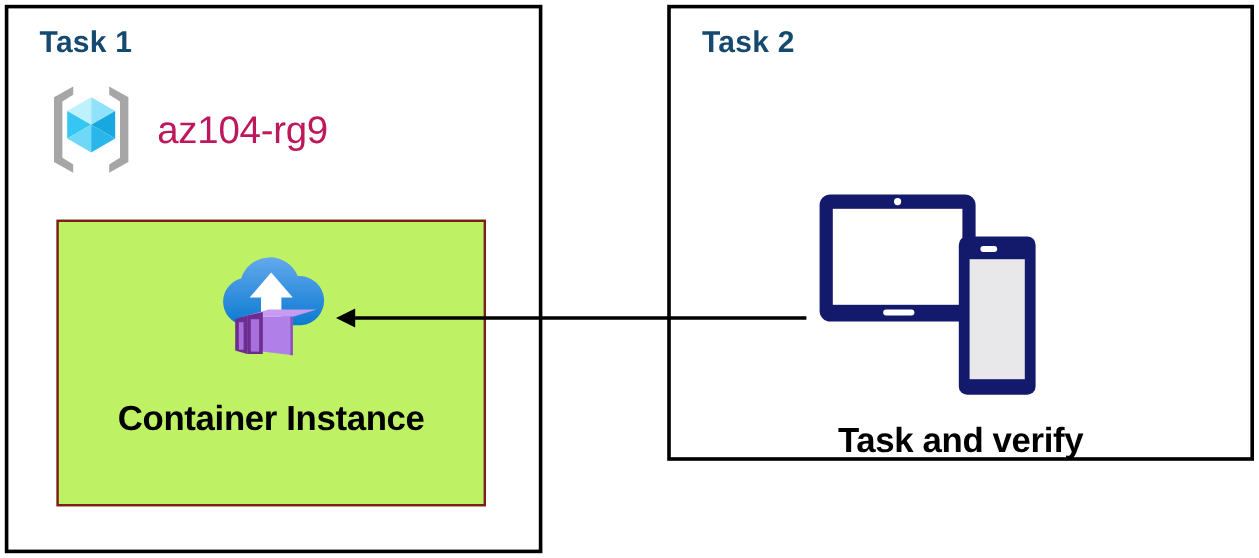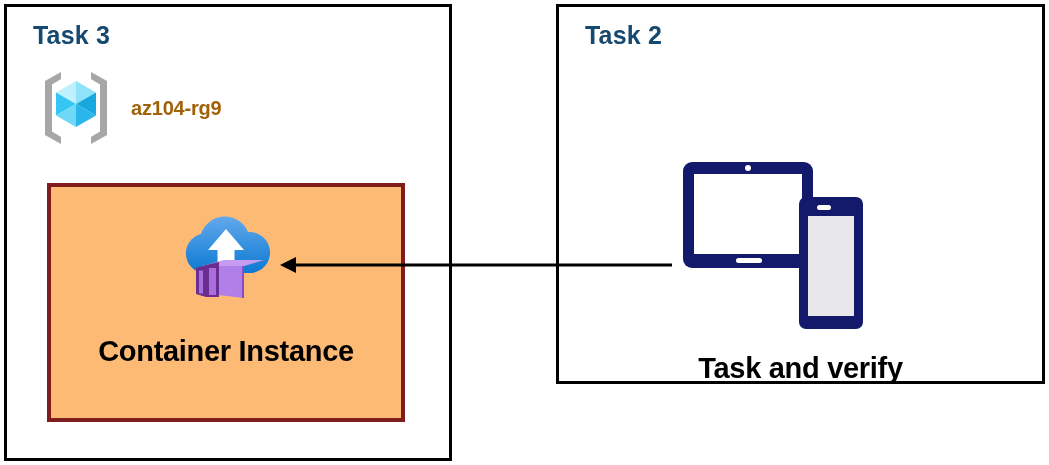--- a/index.html
+++ b/index.html
@@ -57,37 +57,37 @@
     display: flex;
     align-items: center;
     gap: 14px;
   }
   #rg-icon {
     width: 82px;
     height: 82px;
     display: block;
   }
   #rg-label {
-    font-size: 20px;
-    font-weight: bold;
-    color: #a16207;
+    font-size: 32px;
+    font-weight: normal;
+    color: #be185d;
     white-space: nowrap;
     letter-spacing: -0.2px;
   }
 
   
   #container-card {
     position: absolute;
     box-sizing: border-box;
     left: 40px;
     top: 176px;
     width: 358px;
     height: 239px;
-    background: #fdba74;
-    border: 4px solid #7f1d1d;
+    background: #bef264;
+    border: 2px solid #7f1d1d;
   }
   #ci-icon {
     position: absolute;
     left: 50%;
     top: 22px;
     transform: translateX(-50%);
     width: 104px;
     height: 96px;
     display: block;
   }
@@ -135,21 +135,21 @@
   }
 </style>
 </head>
 <body>
 
 <div id="diagram">
 
   
   <div id="panel-task1" class="task-panel">
 
-    <div class="task-title">Task 3</div>
+    <div class="task-title">Task 1</div>
 
     <div id="rg-row">
       <span id="rg-icon-wrap">
         <svg id="rg-icon" viewBox="0 0 82 82" xmlns="http://www.w3.org/2000/svg">
 
           <path d="M26 5 L10 14 L10 68 L26 77 L26 70 L17 64.5 L17 17.5 L26 12 Z" fill="#a6a6a6"></path>
 
           <path d="M56 5 L72 14 L72 68 L56 77 L56 70 L65 64.5 L65 17.5 L56 12 Z" fill="#a6a6a6"></path>
 
           <polygon points="41,14 61,25.5 41,37" fill="#8fe2fa"></polygon>

